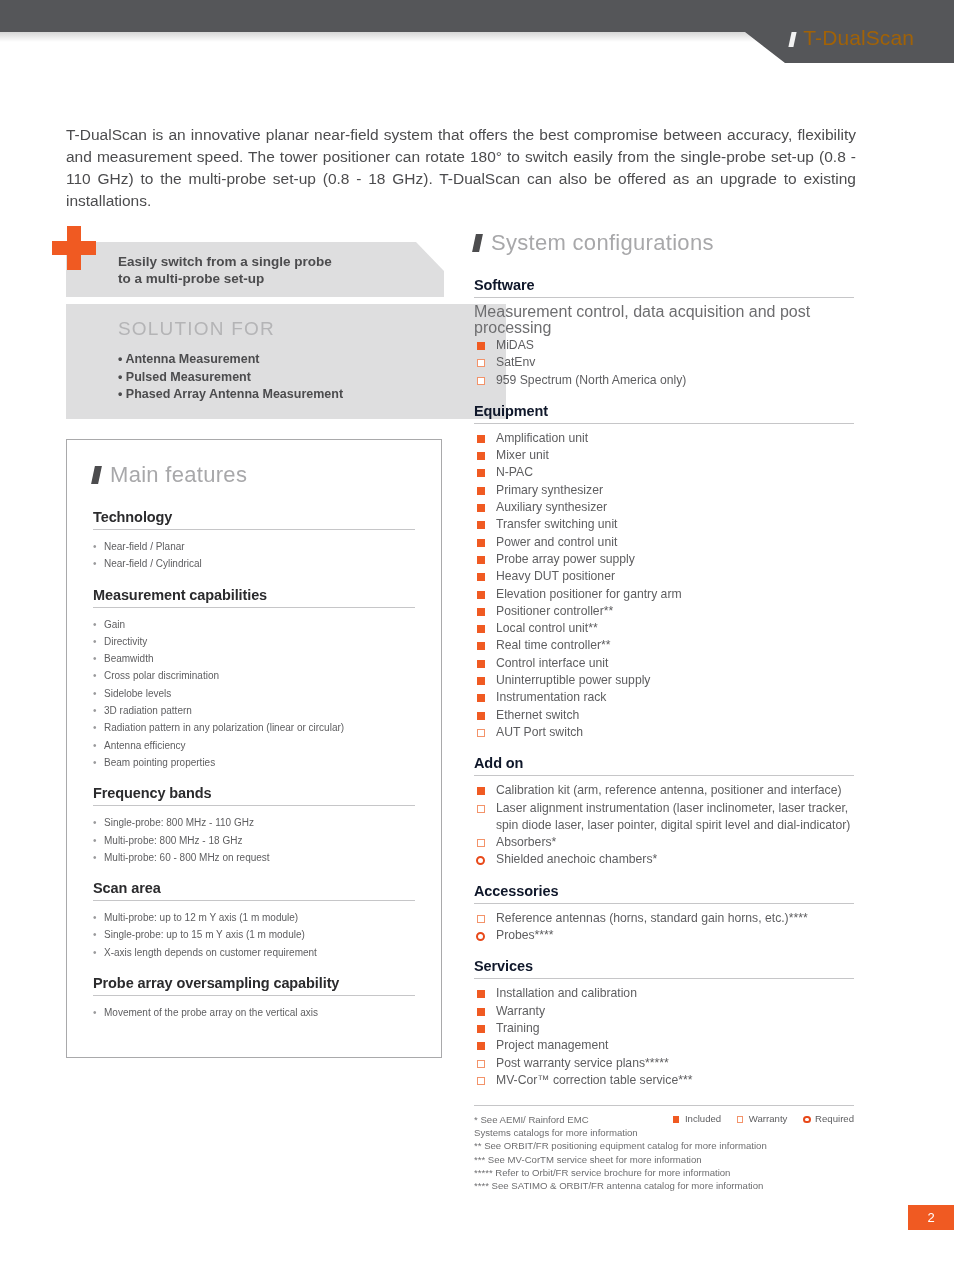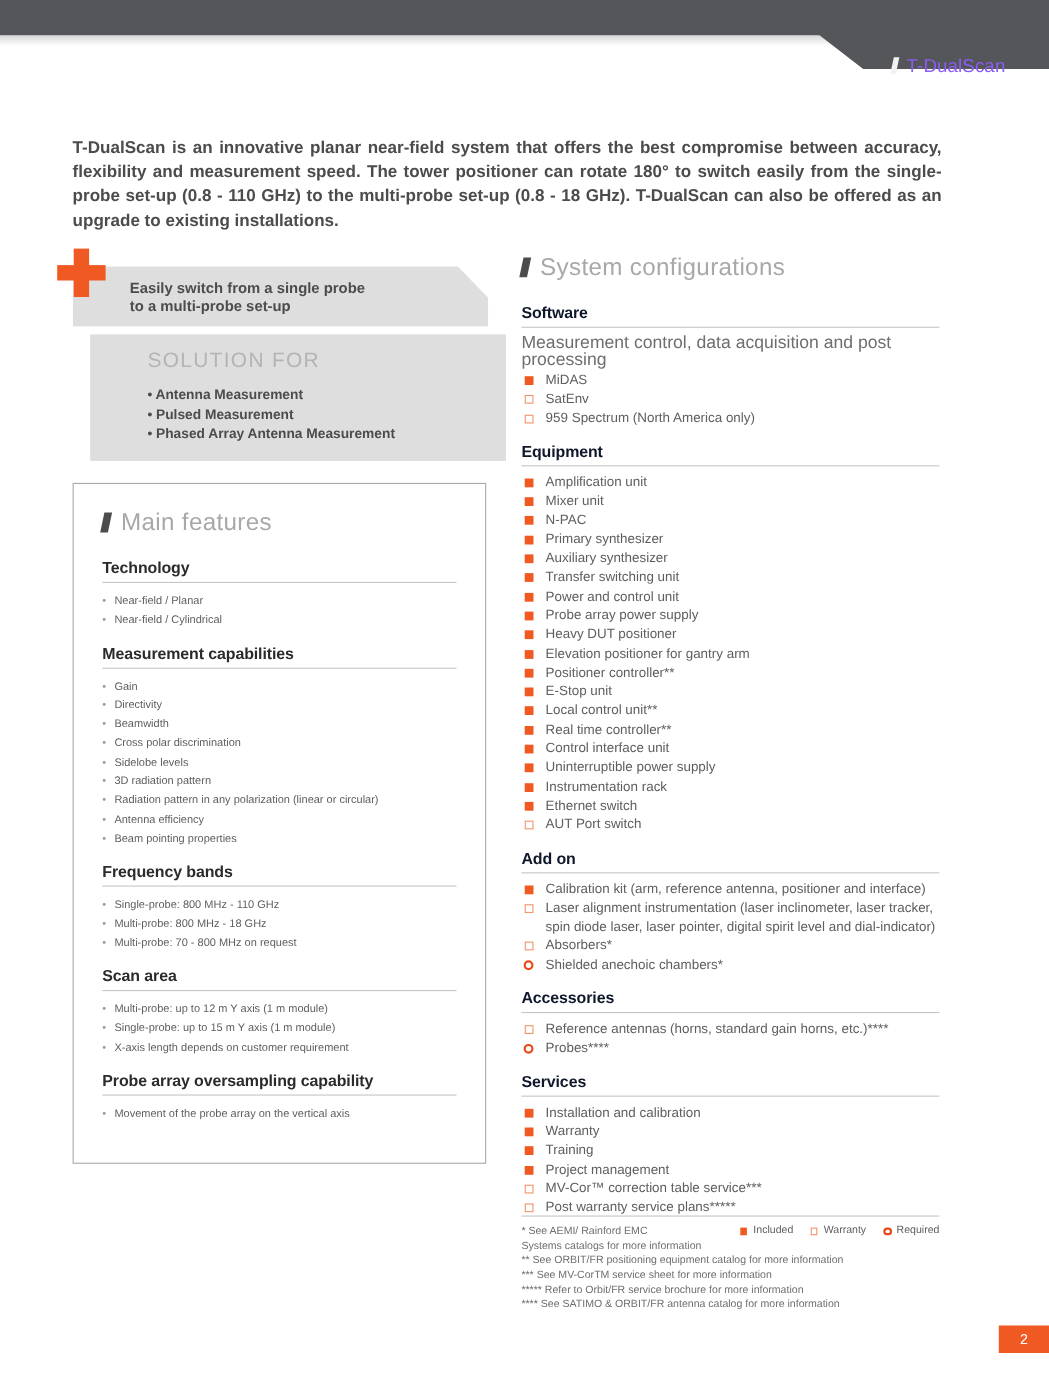--- a/index.html
+++ b/index.html
@@ -36,44 +36,43 @@
     position: absolute;
     top: 32px; left: 0;
     width: 954px; height: 10px;
     background: linear-gradient(to bottom, rgba(0,0,0,0.16), rgba(0,0,0,0));
     z-index: -1;
   }
   .header-title {
     position: absolute;
     right: 40px;
     top: 26px;
-    font-size: 17px;
-    color: #8b5cf6;
+    font-size: 21px;
+    color: #a16207;
     letter-spacing: 0.1px;
     font-weight: 400;
     white-space: nowrap;
-    margin-top: 24px;
   }
   .slash-dark {
     display: inline-block;
     width: 5px; height: 15px;
     background: #f2f2f2;
     transform: skewX(-12deg);
     margin-right: 8px;
     vertical-align: -2px;
   }
 
   
   .intro {
     position: absolute;
     left: 66px;
     top: 108px;
     width: 790px;
     font-size: 15.5px;
-    font-weight: bold;
+    font-weight: normal;
     line-height: 22px;
     color: #4c4c4e;
     text-align: justify;
   }
 
   
   .left-col {
     position: absolute;
     left: 66px;
     top: 230px;
@@ -117,24 +116,23 @@
     font-size: 13.5px;
     font-weight: bold;
     line-height: 17px;
     color: #4c4c4e;
     white-space: pre-line;
   }
 
   .solution-box {
     position: absolute;
     left: 0; top: 74px;
-    width: 378px;
+    width: 440px;
     height: 115px;
     background: #dededf;
-    margin-left: 16px;
   }
   .solution-title {
     position: absolute;
     left: 52px; top: 14px;
     font-size: 19px;
     font-weight: 300;
     letter-spacing: 1.2px;
     color: #b4b4b6;
   }
   .solution-list {
@@ -379,21 +377,21 @@
         <li>3D radiation pattern</li>
         <li>Radiation pattern in any polarization (linear or circular)</li>
         <li>Antenna efficiency</li>
         <li>Beam pointing properties</li>
       </ul>
 
       <div class="sec-head">Frequency bands</div>
       <ul class="dot-list">
         <li>Single-probe: 800 MHz - 110 GHz</li>
         <li>Multi-probe: 800 MHz - 18 GHz</li>
-        <li>Multi-probe: 70 - 800 MHz on request</li>
+        <li>Multi-probe: 60 - 800 MHz on request</li>
       </ul>
 
       <div class="sec-head">Scan area</div>
       <ul class="dot-list">
         <li>Multi-probe: up to 12 m Y axis (1 m module)</li>
         <li>Single-probe: up to 15 m Y axis (1 m module)</li>
         <li>X-axis length depends on customer requirement</li>
       </ul>
 
       <div class="sec-head">Probe array oversampling capability</div>
@@ -424,21 +422,20 @@
     <li><span class="mark included"></span><span>Mixer unit</span></li>
     <li><span class="mark included"></span><span>N-PAC</span></li>
     <li><span class="mark included"></span><span>Primary synthesizer</span></li>
     <li><span class="mark included"></span><span>Auxiliary synthesizer</span></li>
     <li><span class="mark included"></span><span>Transfer switching unit</span></li>
     <li><span class="mark included"></span><span>Power and control unit</span></li>
     <li><span class="mark included"></span><span>Probe array power supply</span></li>
     <li><span class="mark included"></span><span>Heavy DUT positioner</span></li>
     <li><span class="mark included"></span><span>Elevation positioner for gantry arm</span></li>
     <li><span class="mark included"></span><span>Positioner controller**</span></li>
-    <li><span class="mark included"></span><span>E-Stop unit</span></li>
     <li><span class="mark included"></span><span>Local control unit**</span></li>
     <li><span class="mark included"></span><span>Real time controller**</span></li>
     <li><span class="mark included"></span><span>Control interface unit</span></li>
     <li><span class="mark included"></span><span>Uninterruptible power supply</span></li>
     <li><span class="mark included"></span><span>Instrumentation rack</span></li>
     <li><span class="mark included"></span><span>Ethernet switch</span></li>
     <li><span class="mark optional"></span><span>AUT Port switch</span></li>
   </ul>
 
   <div class="r-head spaced">Add on</div>
@@ -454,22 +451,22 @@
     <li><span class="mark optional"></span><span>Reference antennas (horns, standard gain horns, etc.)****</span></li>
     <li><span class="mark required"></span><span>Probes****</span></li>
   </ul>
 
   <div class="r-head spaced">Services</div>
   <ul class="mark-list">
     <li><span class="mark included"></span><span>Installation and calibration</span></li>
     <li><span class="mark included"></span><span>Warranty</span></li>
     <li><span class="mark included"></span><span>Training</span></li>
     <li><span class="mark included"></span><span>Project management</span></li>
+    <li><span class="mark optional"></span><span>Post warranty service plans*****</span></li>
     <li><span class="mark optional"></span><span>MV-Cor™ correction table service***</span></li>
-    <li><span class="mark optional"></span><span>Post warranty service plans*****</span></li>
   </ul>
 </div>
 
 <div class="footnotes">
   <div class="fn-line">* See AEMI/ Rainford EMC</div>
   <div class="fn-line">  Systems catalogs for more information</div>
   <div class="fn-line">** See ORBIT/FR positioning equipment catalog for more information</div>
   <div class="fn-line">*** See MV-CorTM service sheet for more information</div>
   <div class="fn-line">***** Refer to Orbit/FR service brochure for more information</div>
   <div class="fn-line">**** See SATIMO &amp; ORBIT/FR antenna catalog for more information</div>

